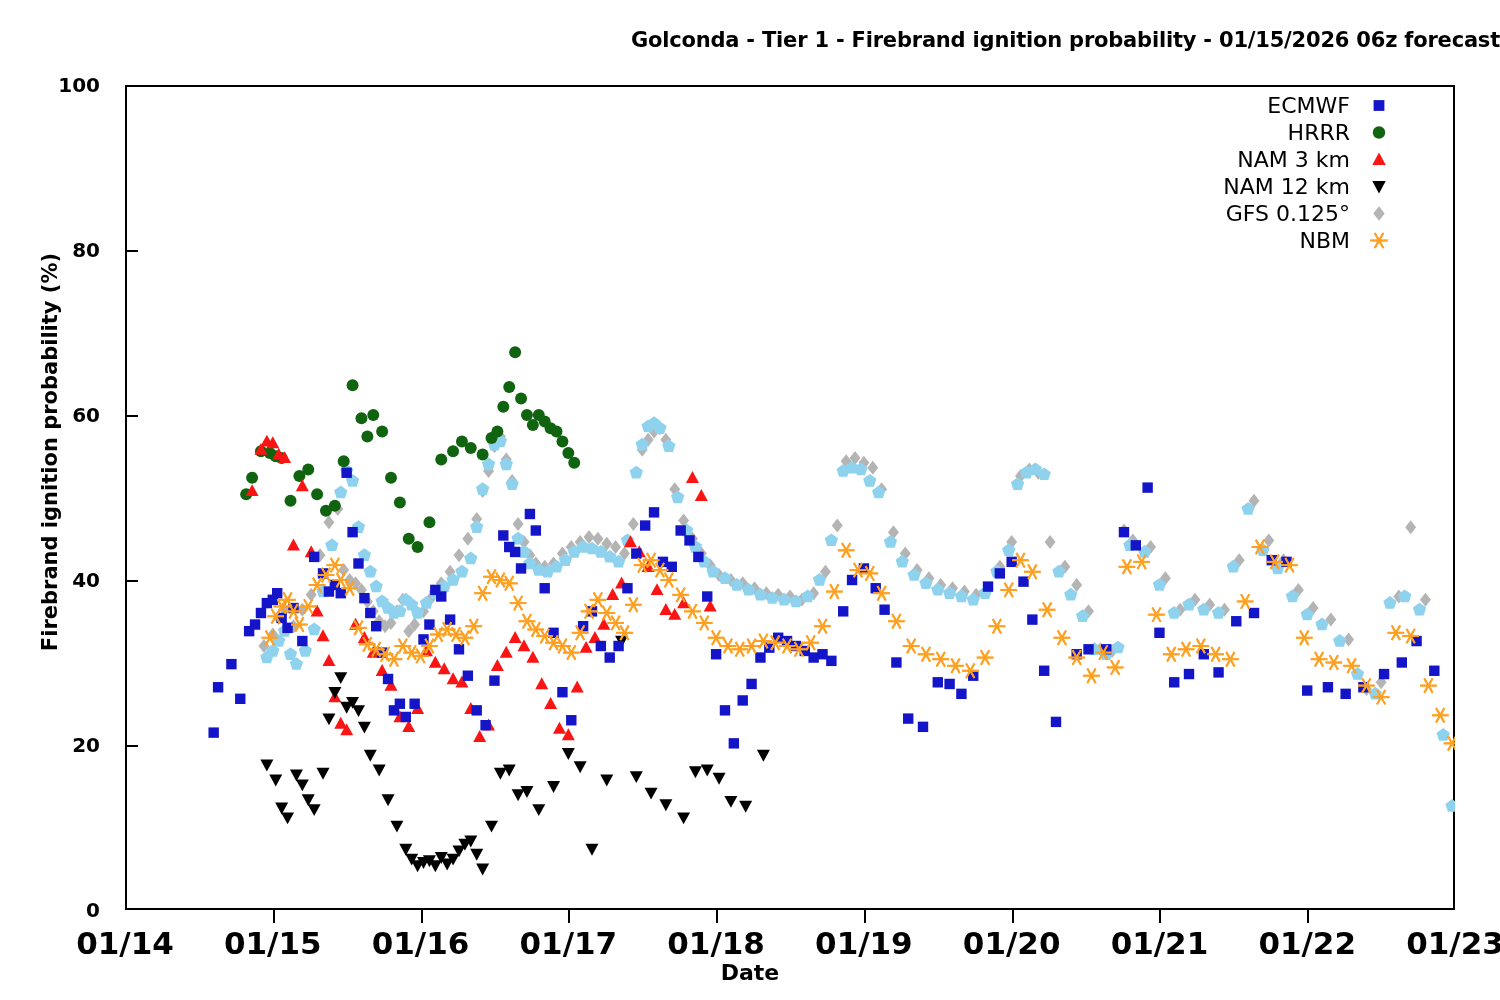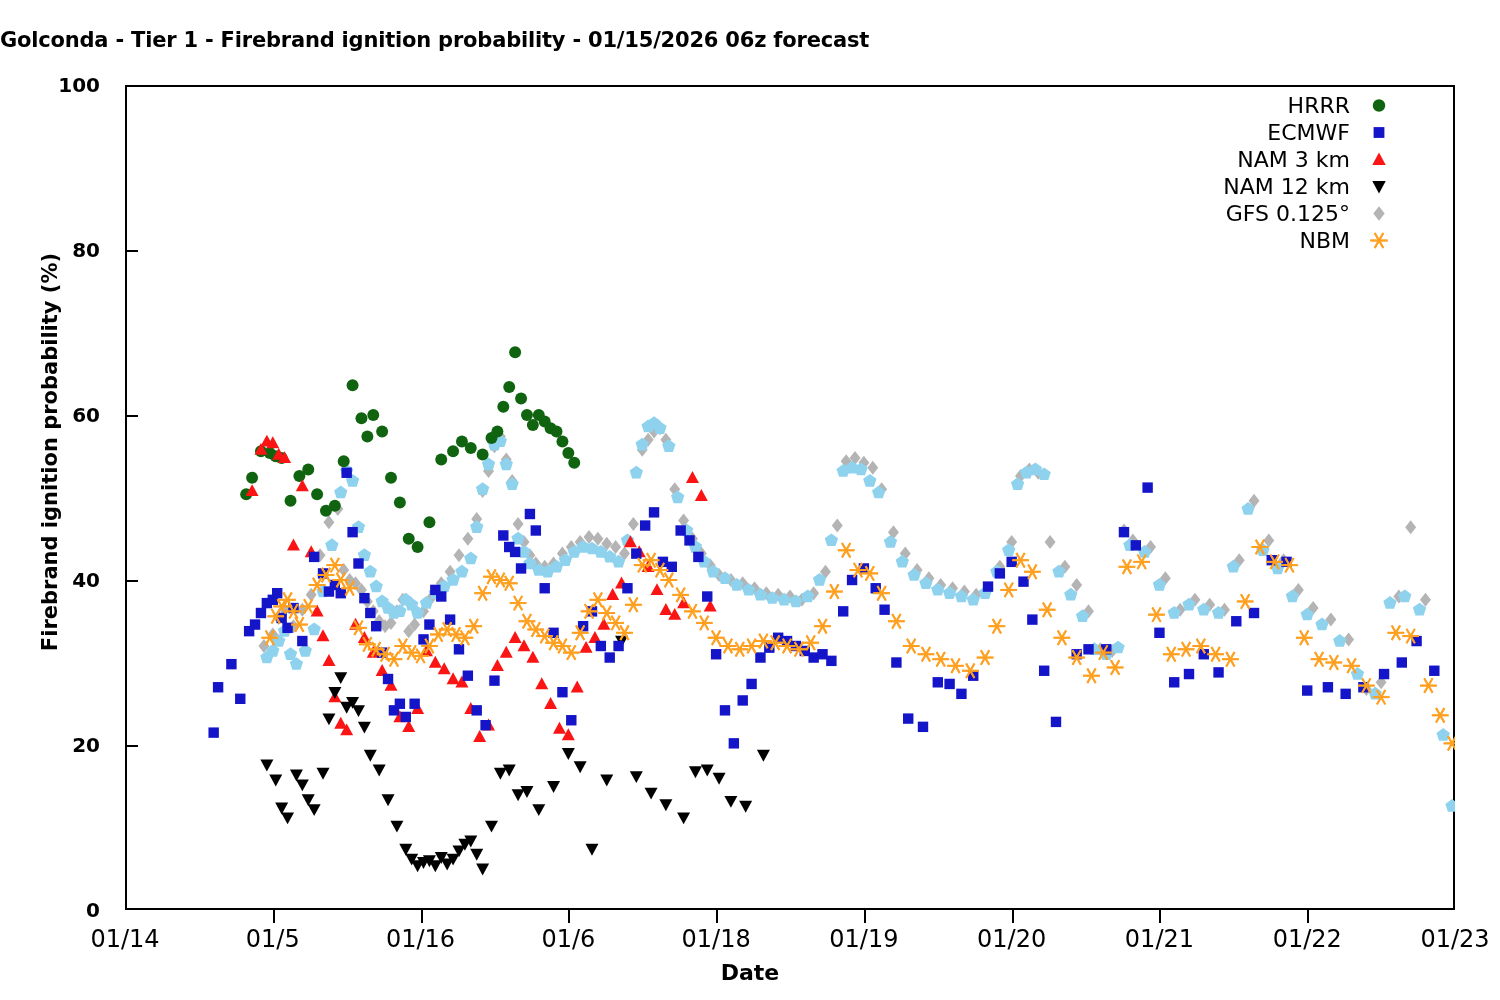--- a/index.html
+++ b/index.html
@@ -1,20 +1,20 @@
 <!DOCTYPE html>
 <html><head>
 <meta charset="utf-8">
 <style>
   html,body{margin:0;padding:0;background:#ffffff;}
   body{width:1500px;height:1000px;font-family:"DejaVu Sans",sans-serif;overflow:hidden;}
   #stage{position:relative;width:1500px;height:1000px;background:#fff;}
 
   #chart-title{
-    position:absolute;left:0;top:28px;width:1500px;text-align:left;
+    position:absolute;left:0;top:28px;width:1500px;text-align:right;
     font-family:"DejaVu Sans",sans-serif;font-weight:bold;font-size:21px;
     color:#000;letter-spacing:-0.2px;white-space:nowrap;
   }
 
   
   #plot-frame{
     position:absolute;left:125px;top:85px;width:1330px;height:825px;
     border:2px solid #000;box-sizing:border-box;background:transparent;
   }
   #svg-points{position:absolute;left:125px;top:85px;width:1330px;height:825px;}
@@ -31,21 +31,21 @@
   #ylabel{
     position:absolute;left:-200px;top:440px;width:500px;text-align:center;
     font-family:"DejaVu Sans",sans-serif;font-weight:bold;font-size:21px;color:#000;
     transform:rotate(-90deg);transform-origin:center center;
   }
 
   
   .xtick-mark{position:absolute;top:910px;width:2px;height:13px;background:#000;}
   .xtick-label{
     position:absolute;top:925px;width:120px;margin-left:-60px;text-align:center;
-    font-family:"DejaVu Sans",sans-serif;font-weight:normal;font-size:24px;color:#000;
+    font-family:"DejaVu Sans",sans-serif;font-weight:bold;font-size:31px;color:#000;
   }
   #xlabel{
     position:absolute;left:0;top:960px;width:1500px;text-align:center;
     font-family:"DejaVu Sans",sans-serif;font-weight:bold;font-size:22px;color:#000;
   }
 
   
   #legend{position:absolute;left:1150px;top:92px;width:245px;}
   .legend-row{position:relative;height:27px;}
   .legend-label{
@@ -1444,29 +1444,29 @@
           <line x1="1331.2044444444446" y1="665.5553313594866" x2="1322.8844444444444" y2="651.1446686405135" stroke="#ffa020" stroke-width="1.9"></line>
           <line x1="1322.8844444444444" y1="665.5553313594866" x2="1331.2044444444446" y2="651.1446686405135" stroke="#ffa020" stroke-width="1.9"></line>
         </g>
       </g>
     </svg>
 
   <div id="xlabel">Date</div>
 
   <div id="legend">
       <div class="legend-row">
+        <div class="legend-label">ECMWF</div>
+        <svg class="legend-marker" viewBox="0 0 32 27">
+          <rect x="10.6" y="8.1" width="10.8" height="10.8" fill="#1414c8"></rect>
+        </svg>
+      </div>
+      <div class="legend-row">
         <div class="legend-label">HRRR</div>
         <svg class="legend-marker" viewBox="0 0 32 27">
           <circle cx="16" cy="13.5" r="6.21" fill="#106410"></circle>
-        </svg>
-      </div>
-      <div class="legend-row">
-        <div class="legend-label">ECMWF</div>
-        <svg class="legend-marker" viewBox="0 0 32 27">
-          <rect x="10.6" y="8.1" width="10.8" height="10.8" fill="#1414c8"></rect>
         </svg>
       </div>
       <div class="legend-row">
         <div class="legend-label">NAM 3 km</div>
         <svg class="legend-marker" viewBox="0 0 32 27">
           <polygon points="16,6.4799999999999995 9.25,18.9 22.75,18.9" fill="#fa1414"></polygon>
         </svg>
       </div>
       <div class="legend-row">
         <div class="legend-label">NAM 12 km</div>
@@ -1499,25 +1499,25 @@
     <div class="ytick-mark" style="top: 745px;"></div>
     <div class="ytick-label" style="top: 580px; position: absolute; left: 0px; width: 100px;">40</div>
     <div class="ytick-mark" style="top: 580px;"></div>
     <div class="ytick-label" style="top: 415px; position: absolute; left: 0px; width: 100px;">60</div>
     <div class="ytick-mark" style="top: 415px;"></div>
     <div class="ytick-label" style="top: 250px; position: absolute; left: 0px; width: 100px;">80</div>
     <div class="ytick-mark" style="top: 250px;"></div>
     <div class="ytick-label" style="top: 85px; position: absolute; left: 0px; width: 100px;">100</div>
     <div class="xtick-label" style="left: 125px;">01/14</div>
     <div class="xtick-mark" style="left: 272.778px;"></div>
-    <div class="xtick-label" style="left: 272.778px;">01/5</div>
+    <div class="xtick-label" style="left: 272.778px;">01/15</div>
     <div class="xtick-mark" style="left: 420.556px;"></div>
     <div class="xtick-label" style="left: 420.556px;">01/16</div>
     <div class="xtick-mark" style="left: 568.333px;"></div>
-    <div class="xtick-label" style="left: 568.333px;">01/6</div>
+    <div class="xtick-label" style="left: 568.333px;">01/17</div>
     <div class="xtick-mark" style="left: 716.111px;"></div>
     <div class="xtick-label" style="left: 716.111px;">01/18</div>
     <div class="xtick-mark" style="left: 863.889px;"></div>
     <div class="xtick-label" style="left: 863.889px;">01/19</div>
     <div class="xtick-mark" style="left: 1011.67px;"></div>
     <div class="xtick-label" style="left: 1011.67px;">01/20</div>
     <div class="xtick-mark" style="left: 1159.44px;"></div>
     <div class="xtick-label" style="left: 1159.44px;">01/21</div>
     <div class="xtick-mark" style="left: 1307.22px;"></div>
     <div class="xtick-label" style="left: 1307.22px;">01/22</div>

